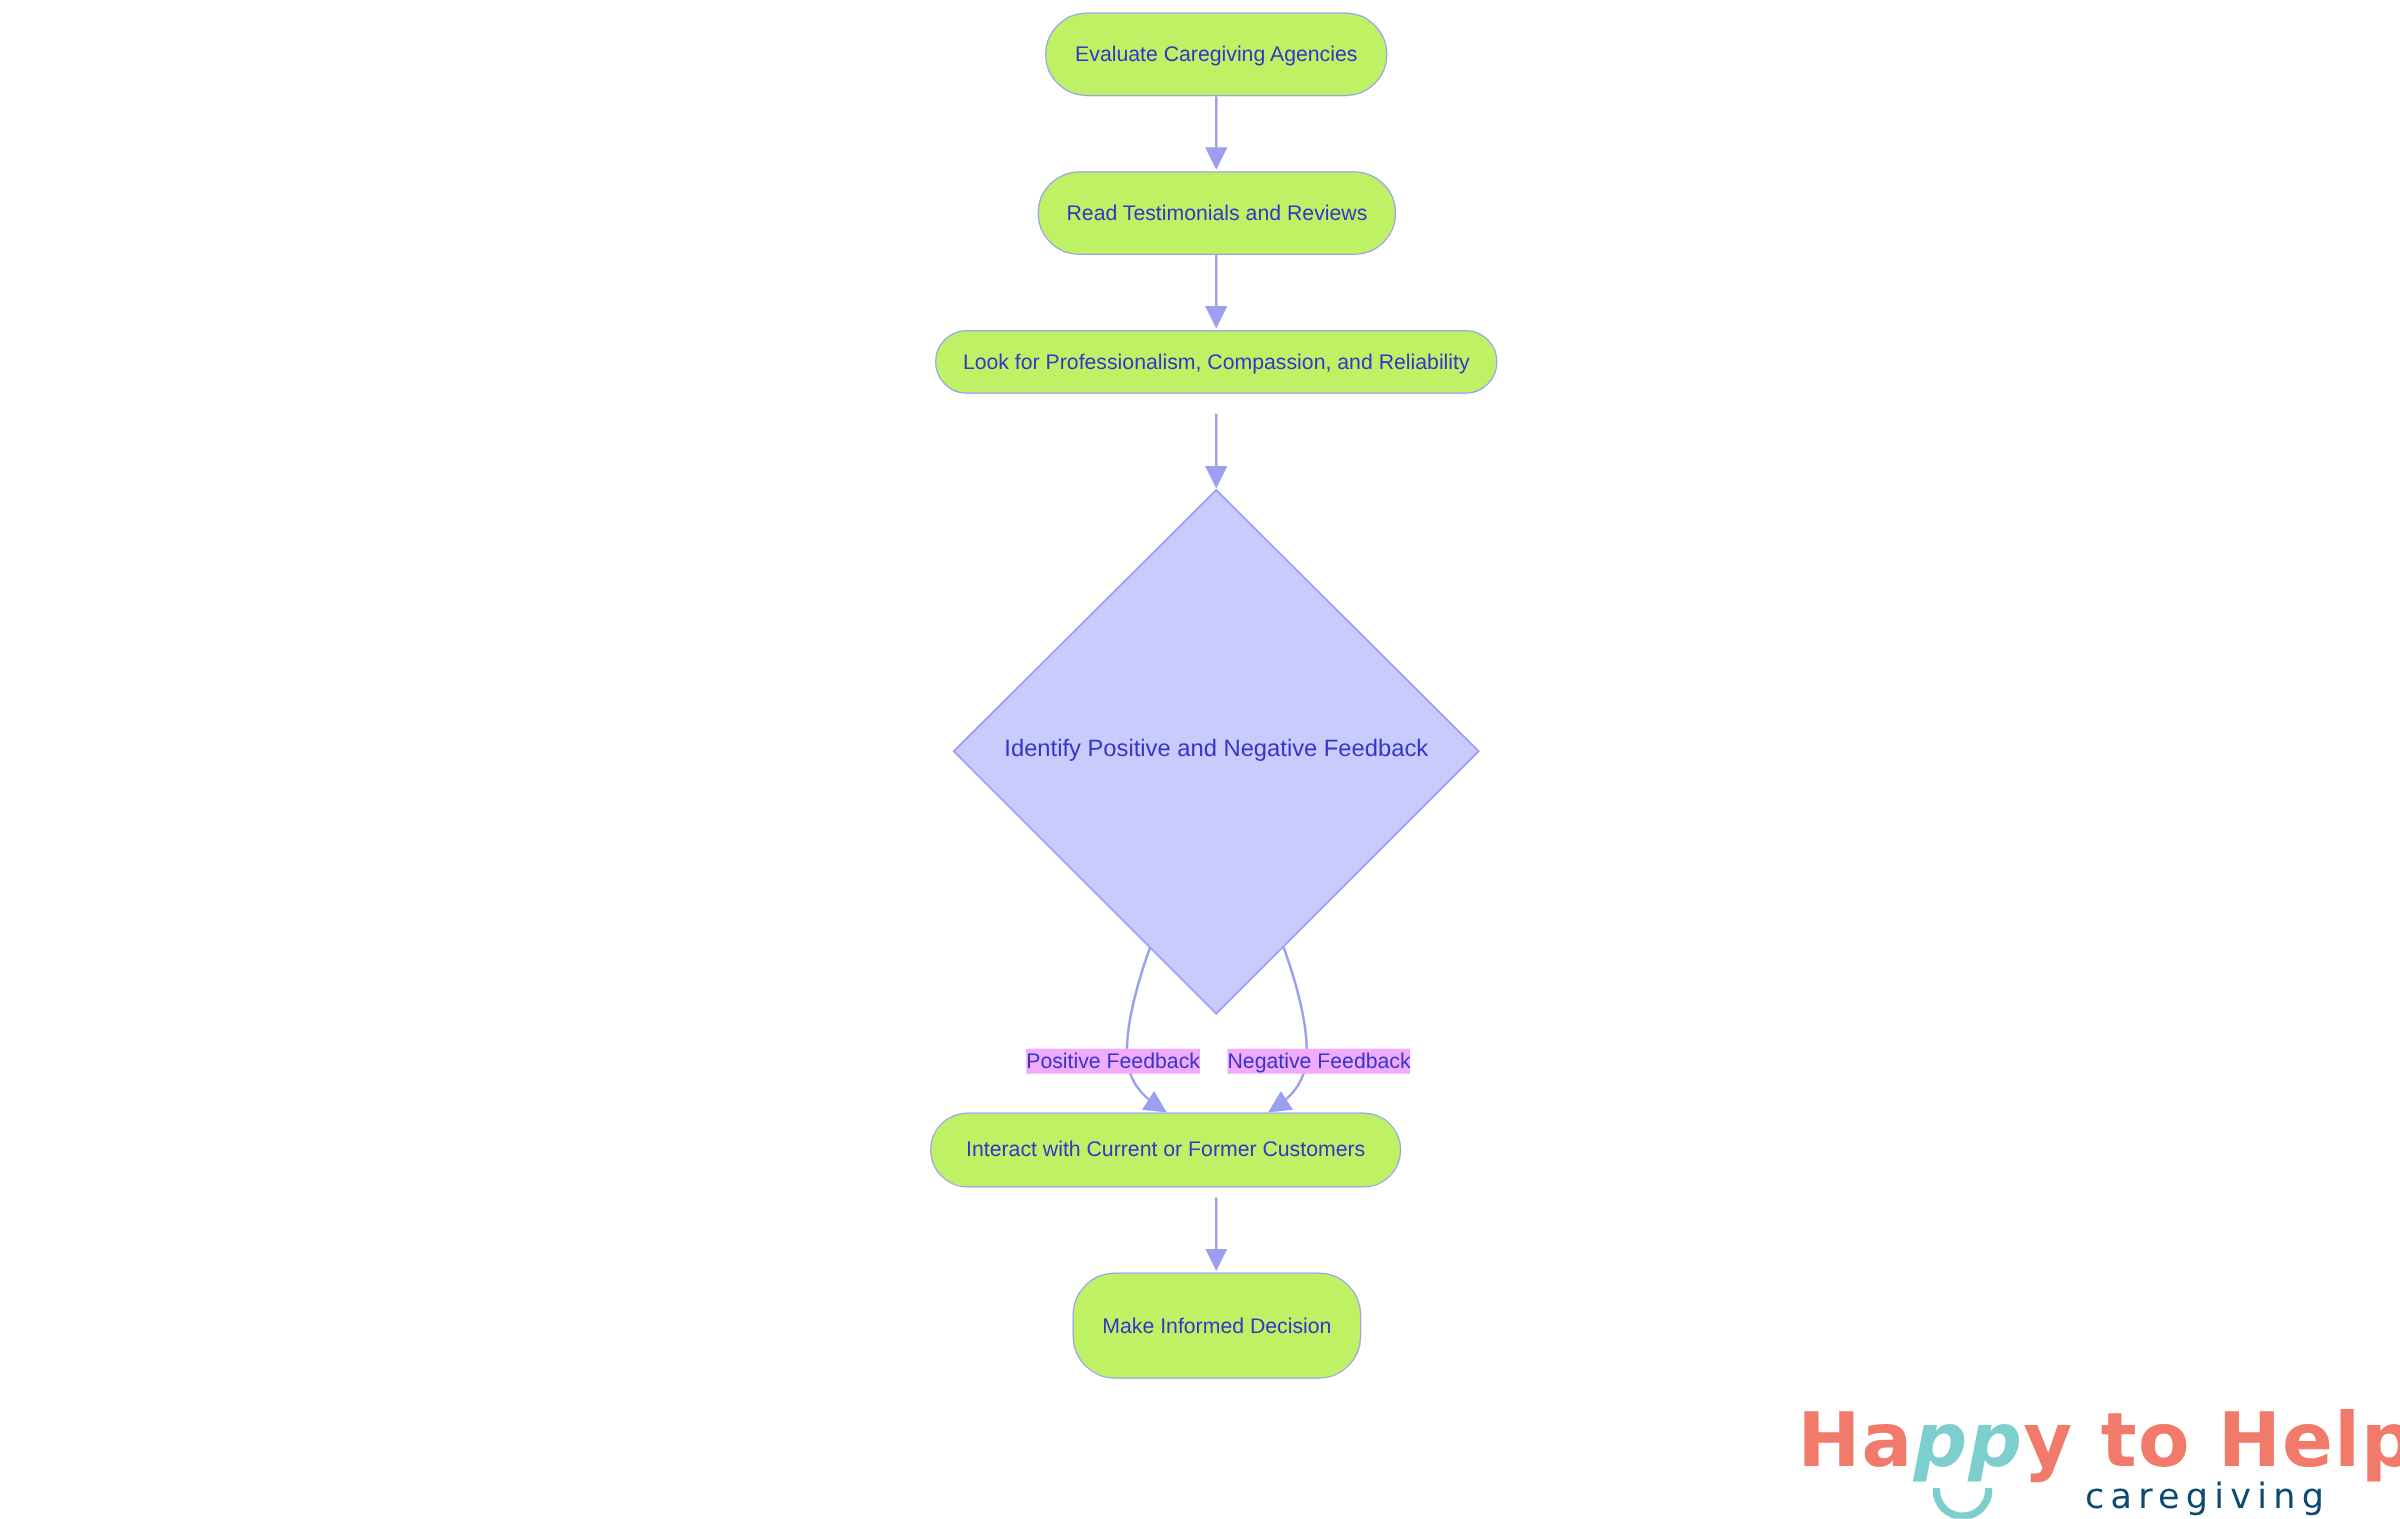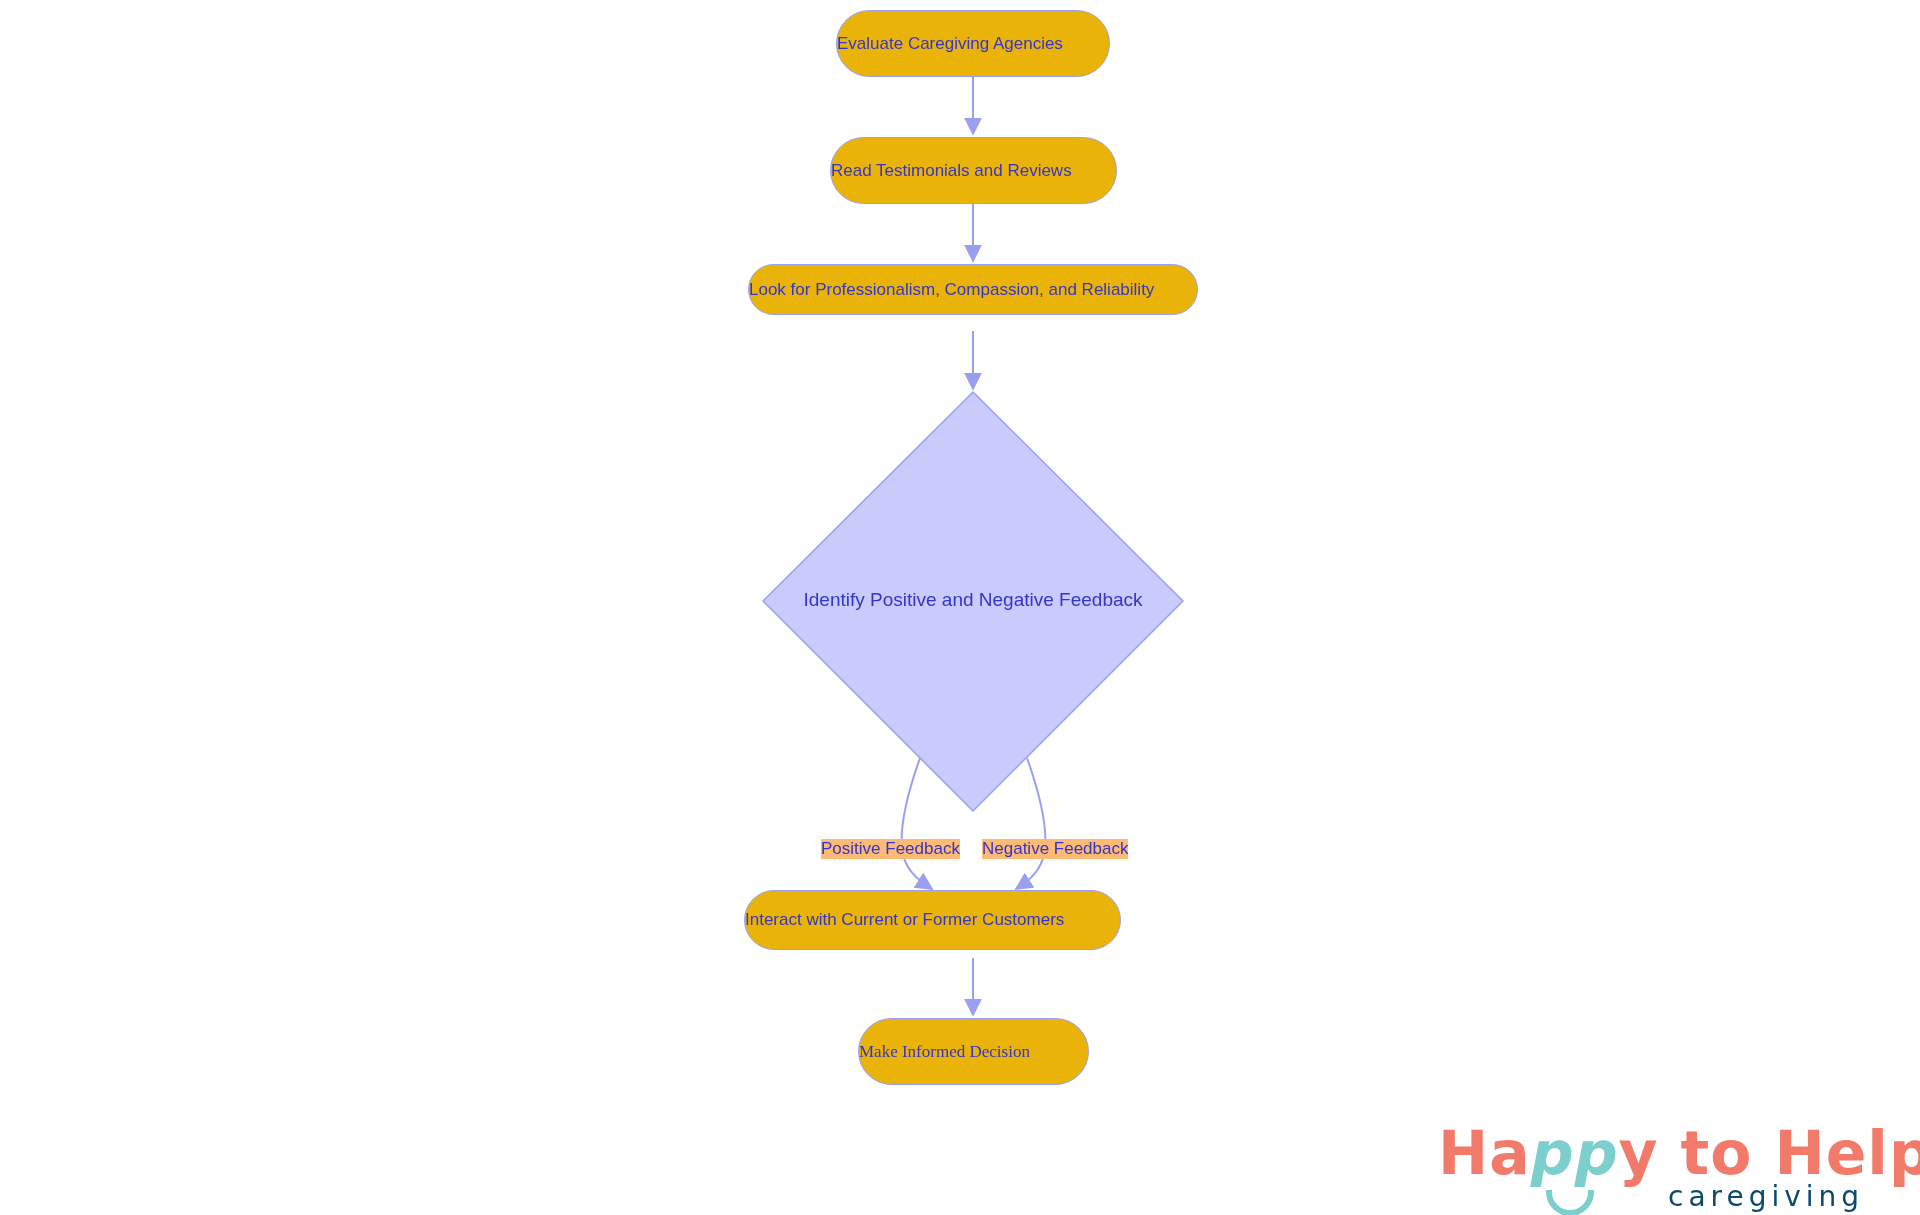--- a/index.html
+++ b/index.html
@@ -1,19 +1,19 @@
 <!DOCTYPE html>
 <html><head>
 <meta charset="utf-8">
 <style>
   html, body { margin:0; padding:0; background:#ffffff; }
   body { width:1920px; height:1215px; position:relative; overflow:hidden; font-family:"Liberation Sans", sans-serif; }
   svg.flow { position:absolute; left:0; top:0; }
-  .node { position:absolute; display:flex; align-items:center; justify-content:flex-start; background:#eab308; border:1.5px solid #9b9ff0; border-radius:34px; box-sizing:border-box; color:#3535c8; font-size:17px; }
-  .elabel { position:absolute; color:#3535c8; font-size:17px; background:#fdba74; white-space:nowrap; }
+  .node { position:absolute; display:flex; align-items:center; justify-content:center; background:#bef264; border:1.5px solid #9b9ff0; border-radius:34px; box-sizing:border-box; color:#3535c8; font-size:17px; }
+  .elabel { position:absolute; color:#3535c8; font-size:17px; background:#f0abfc; white-space:nowrap; }
   .dlabel { position:absolute; color:#3535c8; font-size:19px; white-space:nowrap; transform:translate(-50%,-50%); }
   .logo { position:absolute; left:1438px; top:1118px; width:470px; height:95px; }
   .logo-main { position:absolute; left:0; top:0; font-family:"DejaVu Sans", sans-serif; font-weight:bold; font-size:60px; letter-spacing:1px; color:#f27a6a; white-space:nowrap; }
   .logo-main .teal { color:#7dcfce;font-style:italic; }
   .logo-sub { position:absolute; left:230px; top:62px; font-family:"DejaVu Sans", sans-serif; font-size:28px; letter-spacing:5px; color:#0c4a6e; white-space:nowrap; }
   .smile { position:absolute; left:108px; top:72px; width:36px; height:20px; border:6px solid #7dcfce; border-top:none; border-radius:0 0 24px 24px; }
 </style>
 </head>
 <body>
 
@@ -44,21 +44,21 @@
   <span>Look for Professionalism, Compassion, and Reliability</span>
 </div>
 <div class="dlabel" style="left:973px; top:600px;">Identify Positive and Negative Feedback</div>
 
 <div class="elabel" style="left:821px; top:839px;">Positive Feedback</div>
 <div class="elabel" style="left:982px; top:839px;">Negative Feedback</div>
 
 <div class="node" style="left:744px; top:890px; width:377px; height:60px;">
   <span>Interact with Current or Former Customers</span>
 </div>
-<div class="node" style="left:858px; top:1018px; width:231px; height:67px;font-family:Liberation Serif, serif;">
+<div class="node" style="left:858px; top:1018px; width:231px; height:85px;">
   <span>Make Informed Decision</span>
 </div>
 
 <div class="logo">
   <div class="logo-main"><span>Ha</span><span class="teal">pp</span><span>y</span><span> to Help</span></div>
   <div class="smile"></div>
   <div class="logo-sub">caregiving</div>
 </div>
 
 </body></html>

